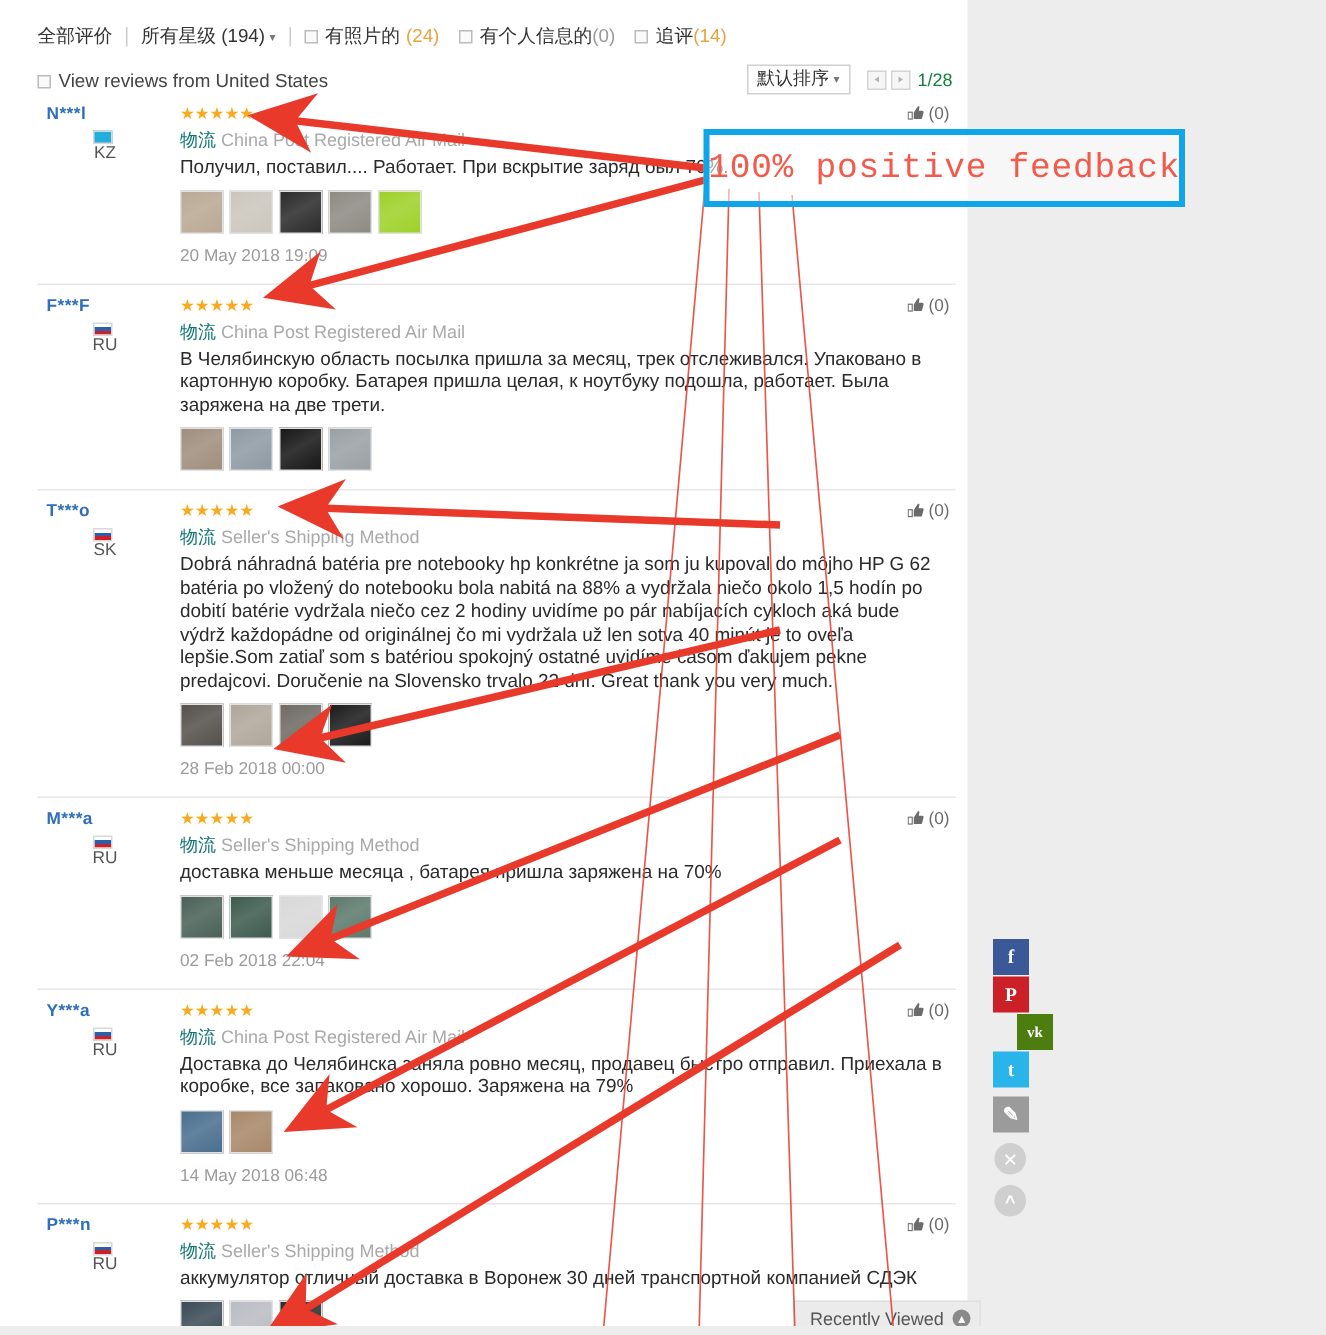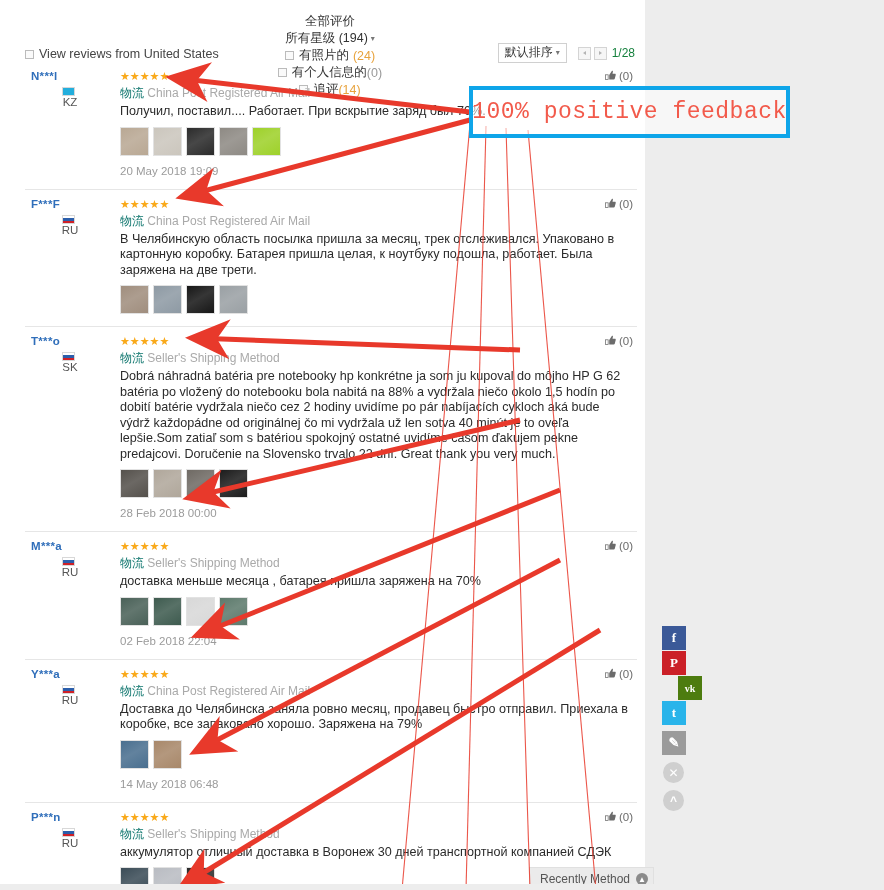--- a/index.html
+++ b/index.html
@@ -10,21 +10,21 @@
     font-size:12px;color:#333;position:relative;
   }
   
   #content{
     position:absolute;left:0;top:0;width:645px;height:890px;
     background:#fff;overflow:hidden;
   }
   
   #filter-bar{
     position:absolute;left:25px;top:13px;width:610px;height:22px;
-    display:flex;align-items:center;white-space:nowrap;font-size:12.5px;flex-direction:column;
+    display:flex;align-items:center;white-space:nowrap;font-size:12.5px;
   }
   #filter-bar .f-item{display:flex;align-items:center;color:#333;}
   #filter-bar .sep{width:1px;height:13px;background:#ccc;margin:0 9px;}
   .cbx{
     display:inline-block;width:9px;height:9px;border:1px solid #bbb;
     background:#fafafa;margin-right:5px;box-sizing:border-box;vertical-align:middle;
   }
   .cnt-orange{color:#e8a33d;}
   .cnt-grey{color:#999;}
   .caret{font-size:8px;margin-left:3px;color:#777;}
@@ -369,21 +369,21 @@
   <div class="rail-btn rail-fb">f</div>
   <div class="rail-btn rail-pin">P</div>
   <div class="rail-btn rail-vk">vk</div>
   <div class="rail-btn rail-tw">t</div>
   <div class="rail-btn rail-edit">✎</div>
   <div class="rail-circle">✕</div>
   <div class="rail-circle">^</div>
 </div>
 
 <div id="recently-viewed">
-  <span>Recently Method</span>
+  <span>Recently Viewed</span>
   <span id="rv-arrow">▲</span>
 </div>
 
 <svg id="overlay" viewBox="0 0 884 890">
   <defs>
     <marker id="ah" markerWidth="9" markerHeight="9" refX="7" refY="4.5" orient="auto" markerUnits="strokeWidth">
       <path d="M9,4.5 L0,0.5 L2.6,4.5 L0,8.5 Z" fill="#e8392b"></path>
     </marker>
   </defs>
   <g stroke="#e8392b" fill="none" marker-end="url(#ah)">

